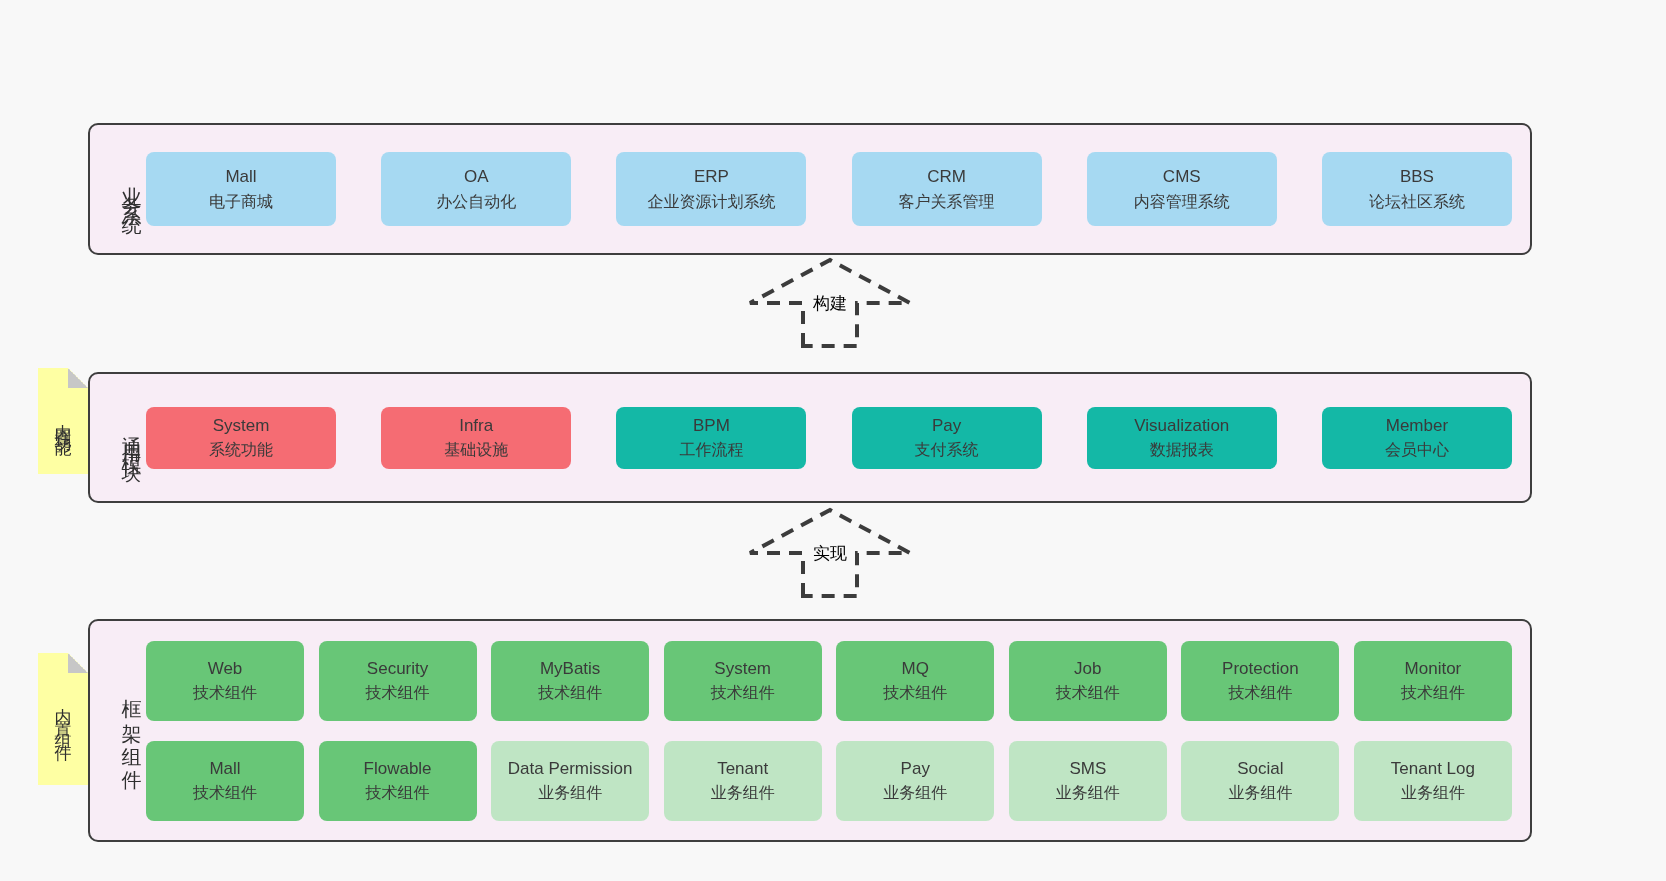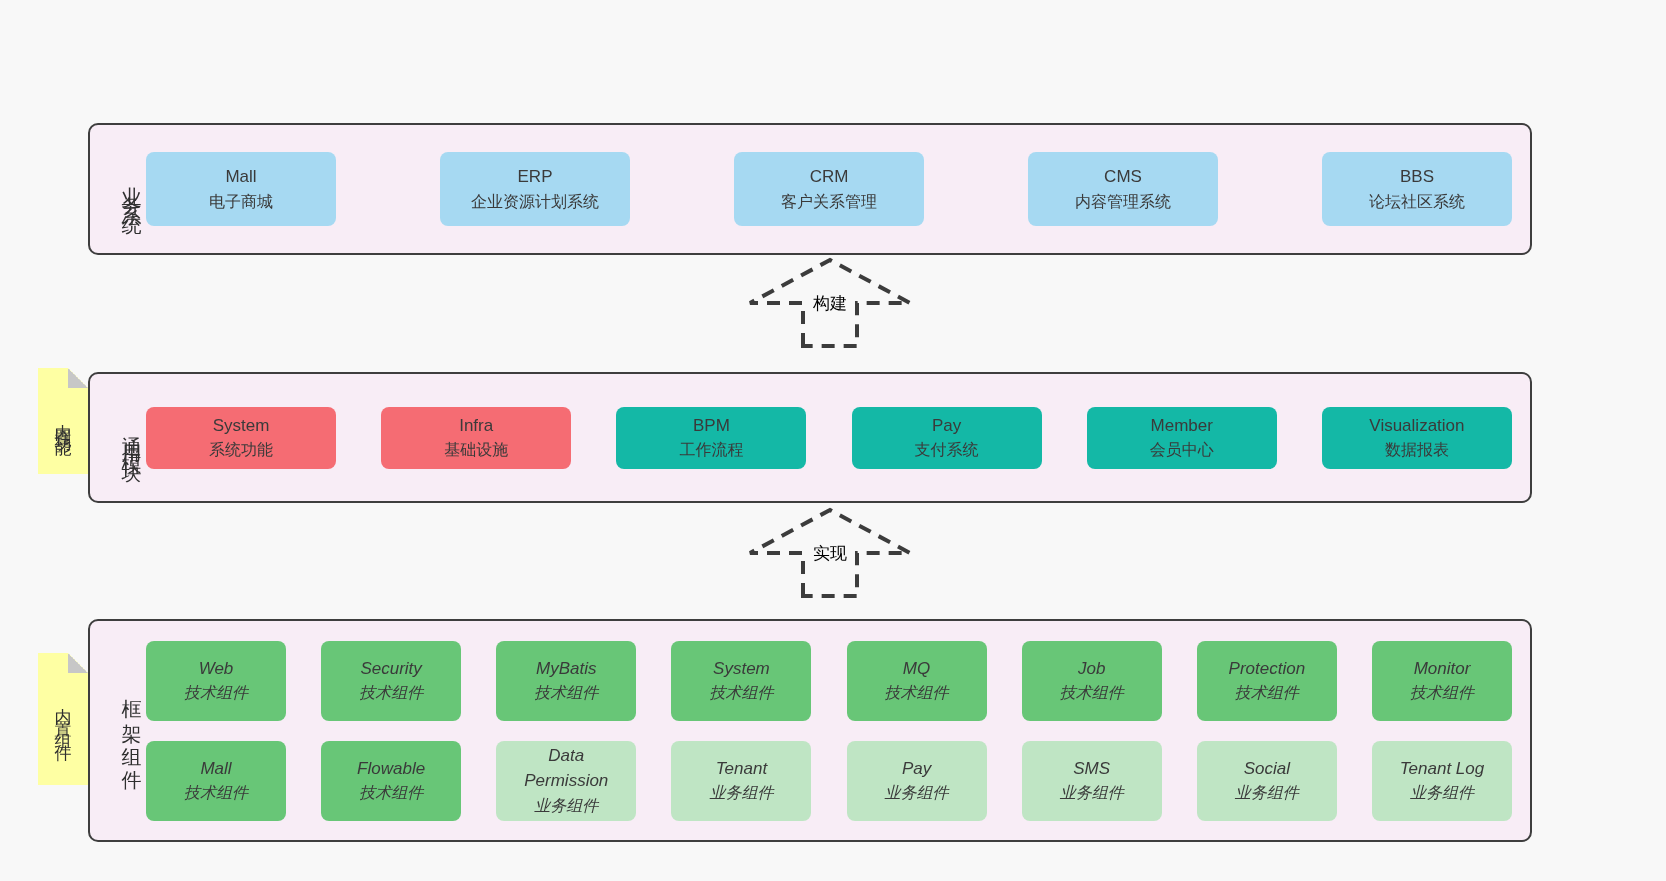--- a/index.html
+++ b/index.html
@@ -61,31 +61,30 @@
     gap: 20px;
     padding-right: 18px;
   }
   .rows-col .boxes-row { padding-right: 0; }
 
   .box {
     display: flex;
     flex-direction: column;
     align-items: center;
     justify-content: center;
-    text-align: center;
     border-radius: 8px;
     color: #3a3a3a;
     font-size: 16px;
     line-height: 1.45;
     box-sizing: border-box;
     padding: 4px 14px;
   }
   .layer-business .box   { width: 190px; height: 74px; }
   .layer-modules .box    { width: 190px; height: 62px; }
-  .layer-components .box { width: 140px; height: 80px; font-style: italic; }
+  .layer-components .box { width: 158px; height: 80px; }
   .box .name { font-size: 17px; }
 
   .blue       { background: #a6d9f2; }
   .red        { background: #f56c73; }
   .pink       { background: #14b8a6; }
   .green      { background: #68c677; }
   .lightgreen { background: #bfe5c4; }
 
   .sticky {
     position: absolute;
@@ -143,20 +142,24 @@
 <div id="stage">
 
   <div class="layer layer-business">
     <div class="vtitle">业务系统</div>
     <div class="boxes-row">
       <div class="box blue">
         <span class="name">Mall</span>
         <span class="desc">电子商城</span>
       </div>
       <div class="box blue">
+        <span class="name">OA</span>
+        <span class="desc">办公自动化</span>
+      </div>
+      <div class="box blue">
         <span class="name">ERP</span>
         <span class="desc">企业资源计划系统</span>
       </div>
       <div class="box blue">
         <span class="name">CRM</span>
         <span class="desc">客户关系管理</span>
       </div>
       <div class="box blue">
         <span class="name">CMS</span>
         <span class="desc">内容管理系统</span>
@@ -190,26 +193,26 @@
       </div>
       <div class="box pink">
         <span class="name">BPM</span>
         <span class="desc">工作流程</span>
       </div>
       <div class="box pink">
         <span class="name">Pay</span>
         <span class="desc">支付系统</span>
       </div>
       <div class="box pink">
+        <span class="name">Visualization</span>
+        <span class="desc">数据报表</span>
+      </div>
+      <div class="box pink">
         <span class="name">Member</span>
         <span class="desc">会员中心</span>
-      </div>
-      <div class="box pink">
-        <span class="name">Visualization</span>
-        <span class="desc">数据报表</span>
       </div>
     </div>
   </div>
 
   <div class="arrow arrow-2">
     <svg viewBox="0 0 170 92">
       <path d="M58 89 V46 H5 L85 3 L165 46 H112 V89 Z" fill="none" stroke="#3c3c3c" stroke-width="4" stroke-dasharray="13 9"></path>
     </svg>
     <span class="arrow-label">实现</span>
   </div>

